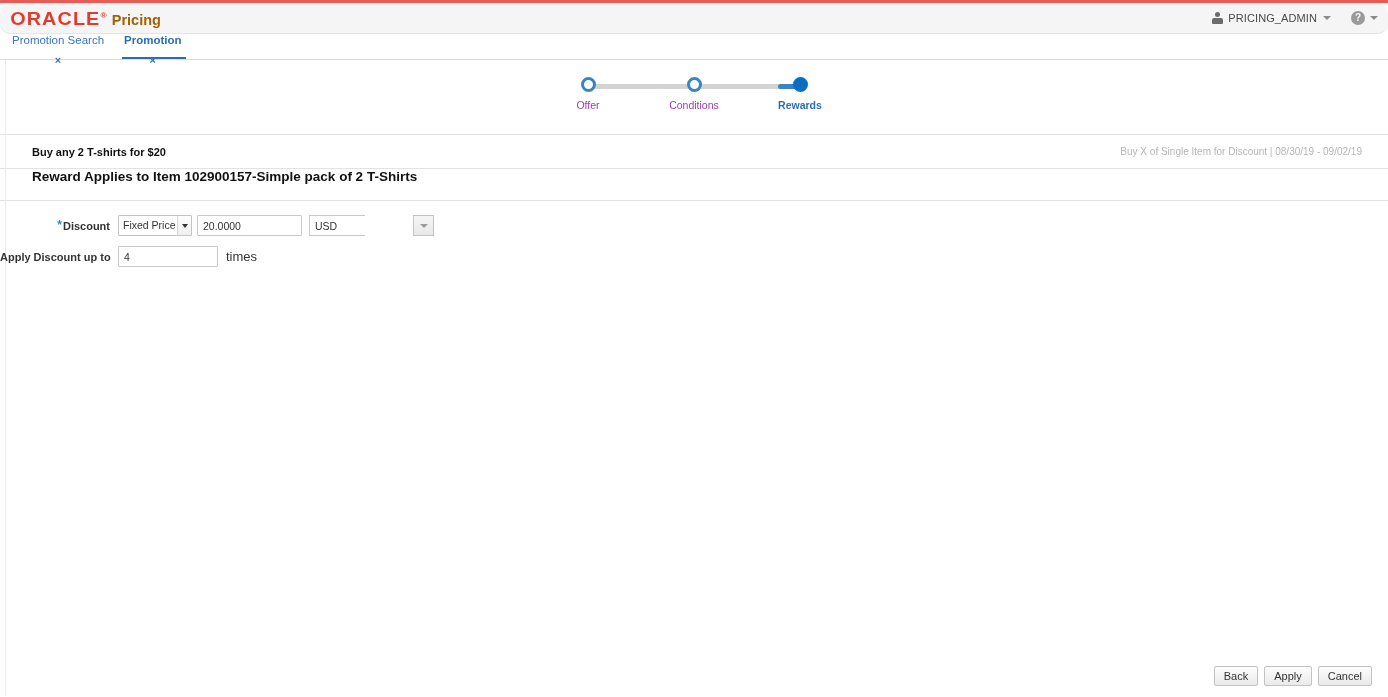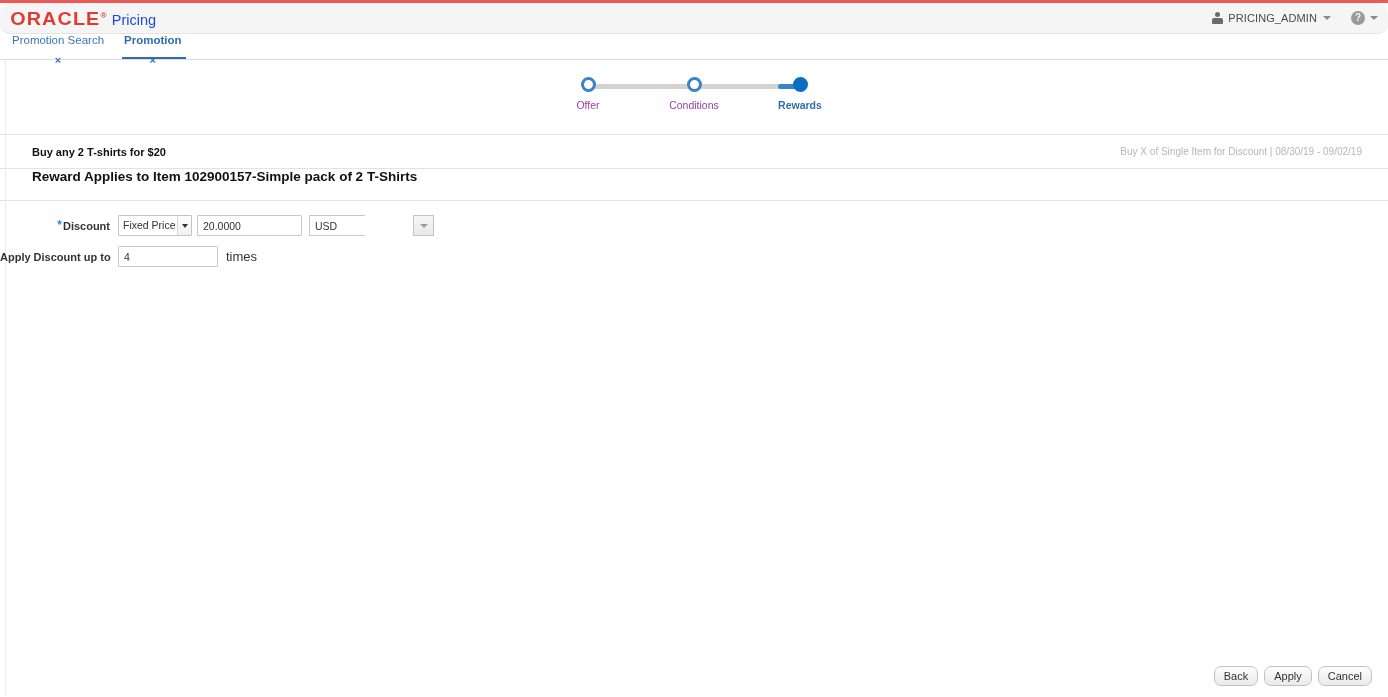--- a/index.html
+++ b/index.html
@@ -55,22 +55,22 @@
     display: inline-block;
     transform: scaleX(1.04);
   }
   .oracle-logo .tm {
     font-size: 8px;
     vertical-align: super;
     letter-spacing: 0;
   }
   .app-name {
     font-size: 14.5px;
-    color: #1d4ed8;
-    font-weight: normal;
+    color: #a16207;
+    font-weight: bold;
   }
 
   .header-right {
     margin-left: auto;
     display: flex;
     align-items: center;
     gap: 16px;
     font-size: 11px;
     color: #4a4a4a;
   }
@@ -413,21 +413,21 @@
     gap: 6px;
   }
   .btn {
     min-width: 38px;
     height: 20px;
     padding: 0 9px;
     font-size: 11px;
     color: #333333;
     background: linear-gradient(#fdfdfd, #eaeaea);
     border: 1px solid #c3c3c3;
-    border-radius: 7px;
+    border-radius: 2px;
     cursor: pointer;
     font-family: "Liberation Sans", sans-serif;
     line-height: 18px;
     text-align: center;
   }
 </style>
 </head>
 <body>
 
 <div id="app">

